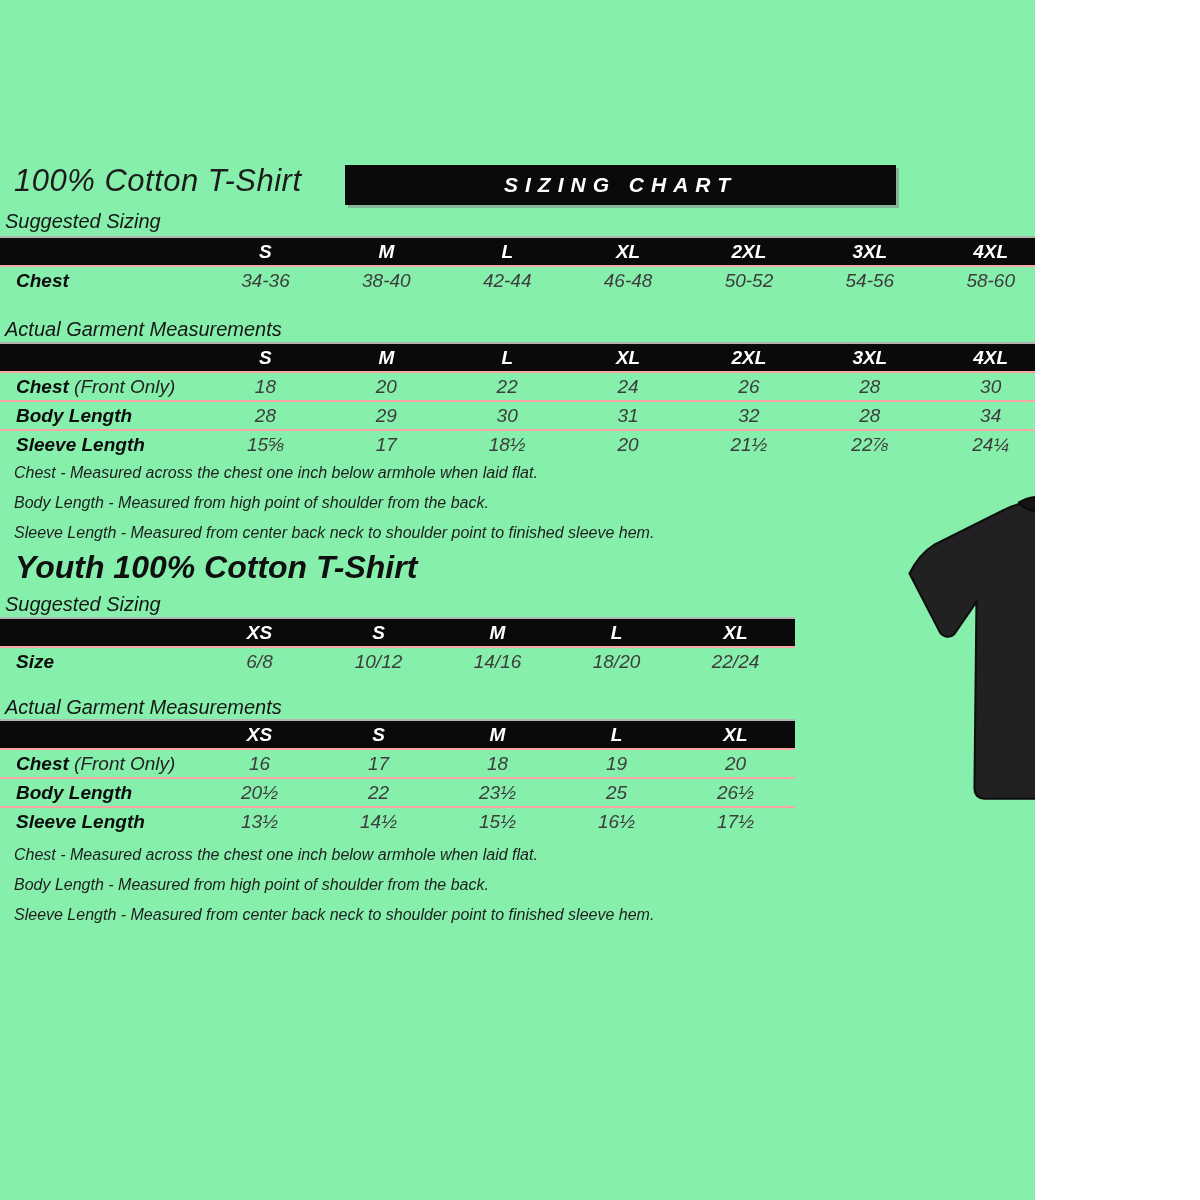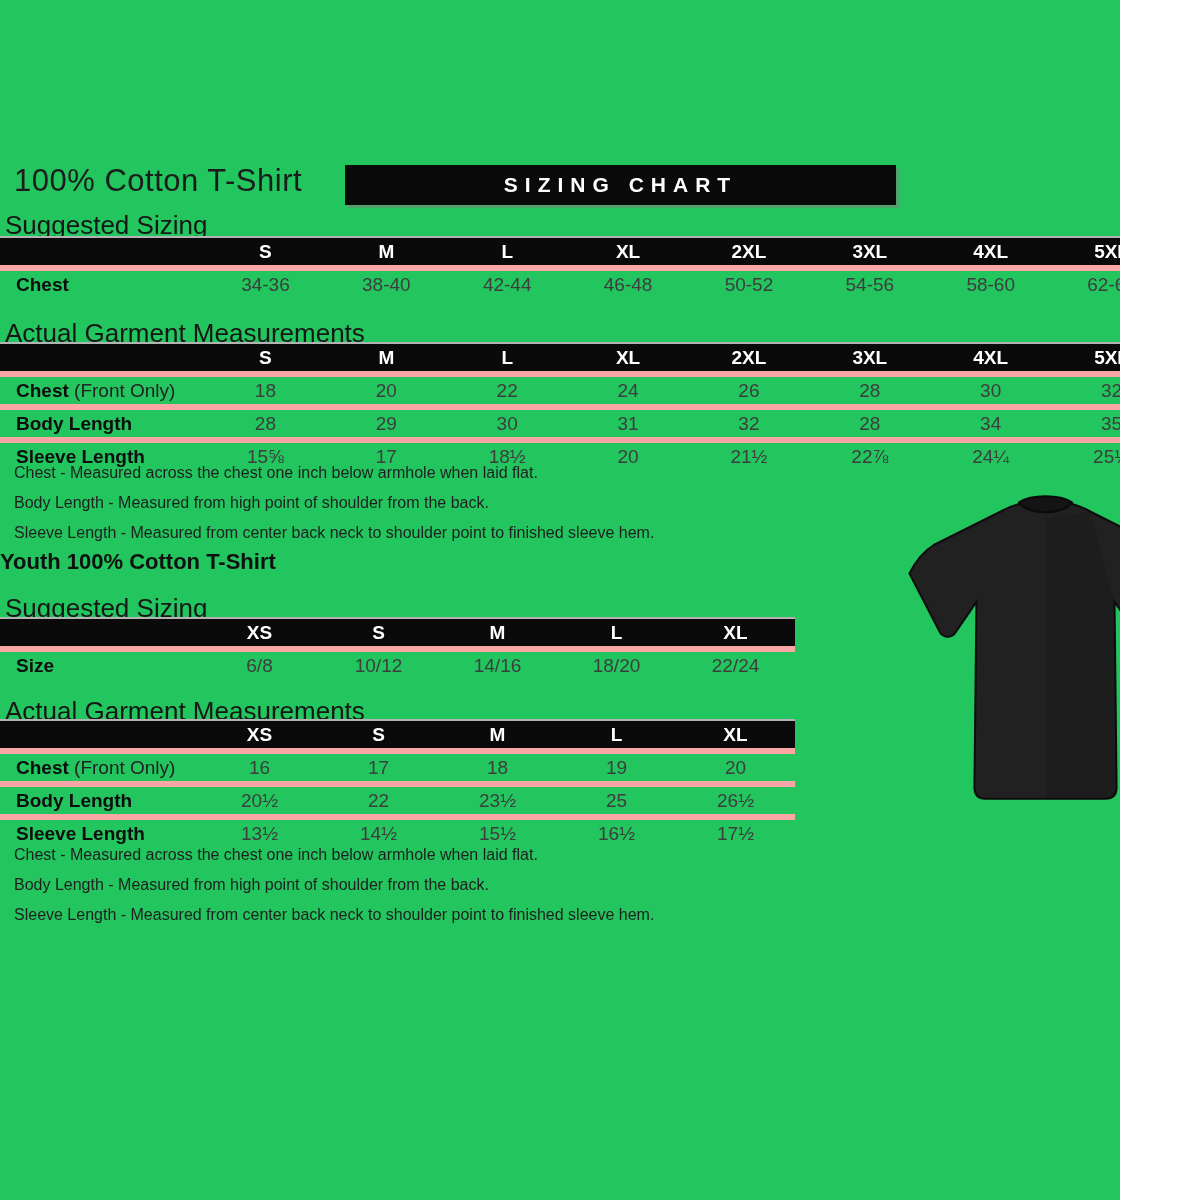--- a/index.html
+++ b/index.html
@@ -1,39 +1,39 @@
 <!DOCTYPE html>
 <html><head>
 <meta charset="utf-8">
 <style>
   html,body{margin:0;padding:0;background:#ffffff;}
   body{font-family:"Liberation Sans", sans-serif;}
-  .page{position:relative;width:1120px;height:1200px;background:#22c55e;overflow:hidden;}
+  .page{position:relative;width:1035px;height:1200px;background:#86efac;overflow:hidden;font-style:italic;}
 
   .title{position:absolute;left:14px;top:163px;font-size:31px;color:#1c1c1c;letter-spacing:0.5px;}
   .banner{position:absolute;left:345px;top:165px;width:551px;height:40px;background:#0a0a0a;
           display:flex;align-items:center;justify-content:center;
           box-shadow:3px 3px 0 rgba(125,125,125,.5);}
   .banner span{color:#ffffff;font-weight:bold;font-size:21px;letter-spacing:7px;}
 
-  .section-label{position:absolute;left:5px;font-size:26px;color:#161616;}
+  .section-label{position:absolute;left:5px;font-size:20px;color:#161616;}
 
   table.tbl{position:absolute;left:0;border-collapse:collapse;table-layout:fixed;}
   .tbl thead th{background:#0a0a0a;color:#fff;font-size:19px;font-weight:bold;height:27px;
                 padding:0;text-align:center;border-top:2px solid #b3b3b3;}
   .tbl tbody td{height:27px;font-size:19px;color:#3d3d3d;text-align:center;
-                border-top:6px solid #fca5a5;padding:0;white-space:nowrap;}
+                border-top:2px solid #fca5a5;padding:0;white-space:nowrap;}
   .tbl td.label{text-align:left;padding-left:16px;color:#0d0d0d;font-weight:bold;}
   .tbl td.label .suffix{font-weight:normal;color:#222;}
   .adult{width:1172px;}
   .youth{width:795px;}
   .adult .corner{width:205px;}
   .youth .corner{width:200px;}
 
-  .youth-title{position:absolute;left:0;top:549px;font-size:22px;font-weight:bold;color:#101010;}
+  .youth-title{position:absolute;left:15px;top:549px;font-size:32px;font-weight:bold;color:#101010;}
 
   .notes{position:absolute;left:14px;font-size:16px;color:#1f1f1f;}
   .note-line{height:30px;line-height:30px;}
 
   .tee{position:absolute;left:893px;top:478px;width:305px;height:335px;}
 </style>
 </head>
 <body>
 
 <div class="page">

